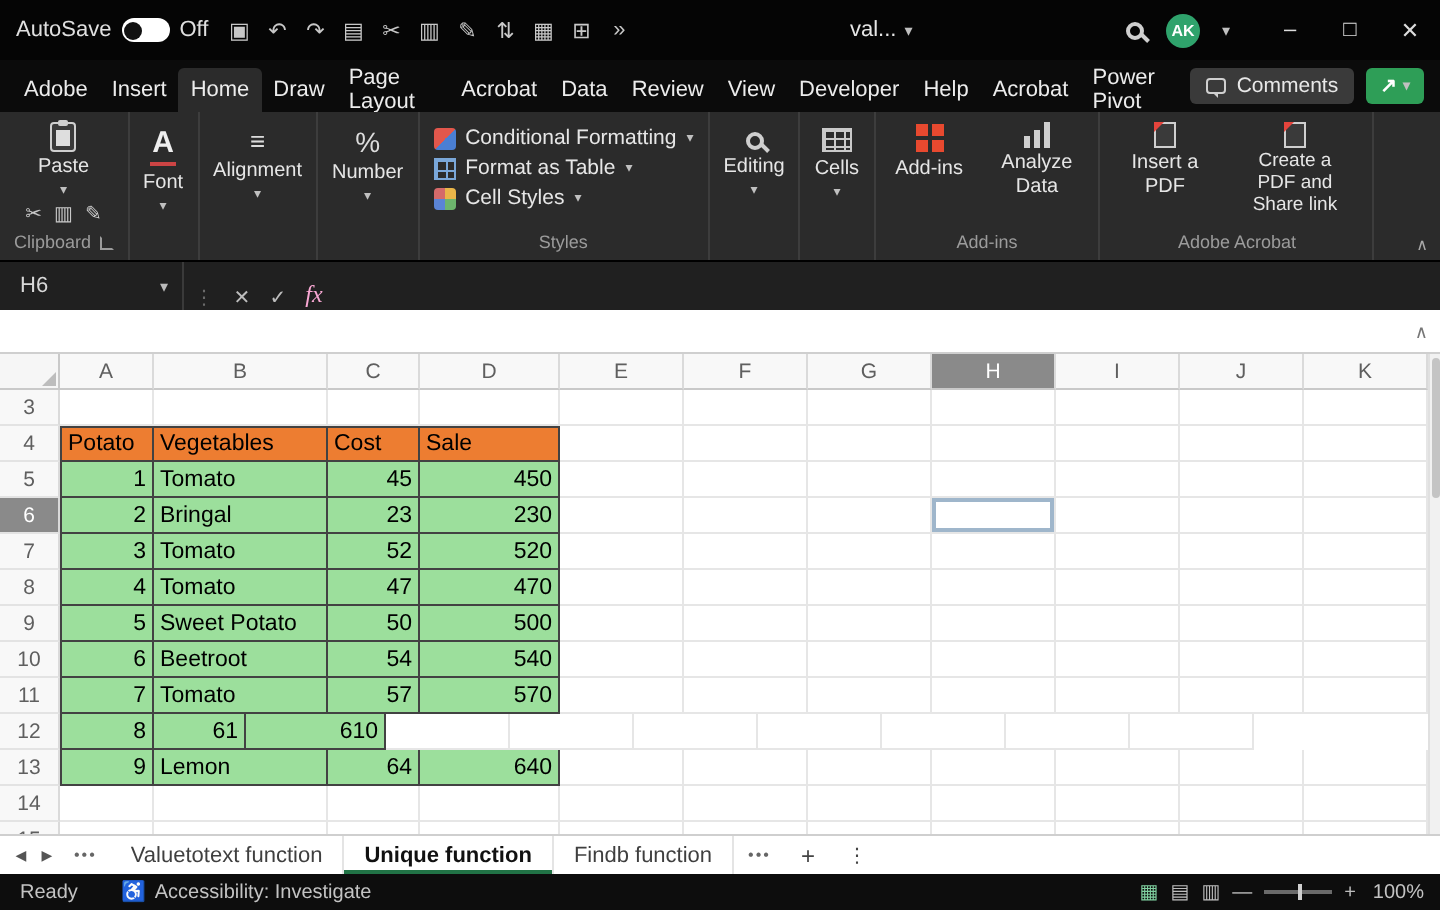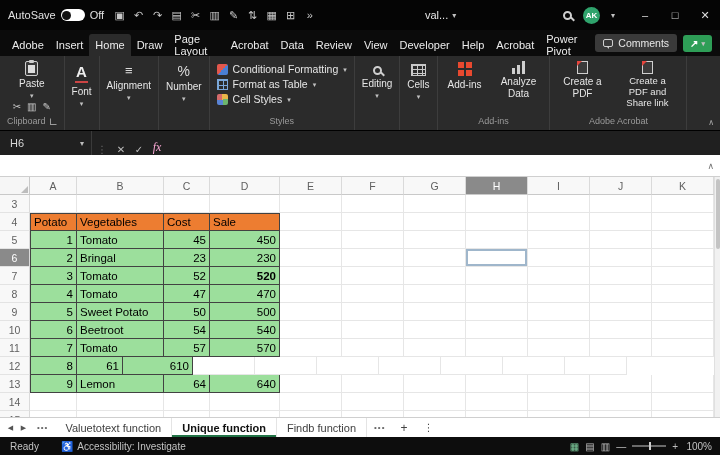--- a/index.html
+++ b/index.html
@@ -276,21 +276,21 @@
       </div>
       <div class="grplbl">
         <span>Add-ins</span>
       </div>
     </div>
 
     <div class="grp">
       <div class="adoberow">
         <div class="bigbtn" style="max-width:50px">
           <span class="ic-pdf"></span>
-          <span>Create a PDF</span>
+          <span>Insert a PDF</span>
         </div>
         <div class="bigbtn" style="max-width:64px;font-size:9.5px">
           <span class="ic-pdf"></span>
           <span>Create a PDF and Share link</span>
         </div>
       </div>
       <div class="grplbl">
         <span>Adobe Acrobat</span>
       </div>
     </div>
@@ -382,21 +382,21 @@
           <div class="gc sel" style="width: 62px;"></div>
           <div class="gc" style="width: 62px;"></div>
           <div class="gc" style="width: 62px;"></div>
           <div class="gc" style="width: 62px;"></div>
         </div>
         <div class="grow">
           <div class="grh">7</div>
           <div class="gc tdata tleft num" style="width: 47px;">3</div>
           <div class="gc tdata" style="width: 87px;">Tomato</div>
           <div class="gc tdata num" style="width: 46px;">52</div>
-          <div class="gc tdata num" style="width: 70px; font-weight: bold;">520</div>
+          <div class="gc tdata num" style="width: 70px;">520</div>
           <div class="gc" style="width: 62px;"></div>
           <div class="gc" style="width: 62px;"></div>
           <div class="gc" style="width: 62px;"></div>
           <div class="gc" style="width: 62px;"></div>
           <div class="gc" style="width: 62px;"></div>
           <div class="gc" style="width: 62px;"></div>
           <div class="gc" style="width: 62px;"></div>
         </div>
         <div class="grow">
           <div class="grh">8</div>

